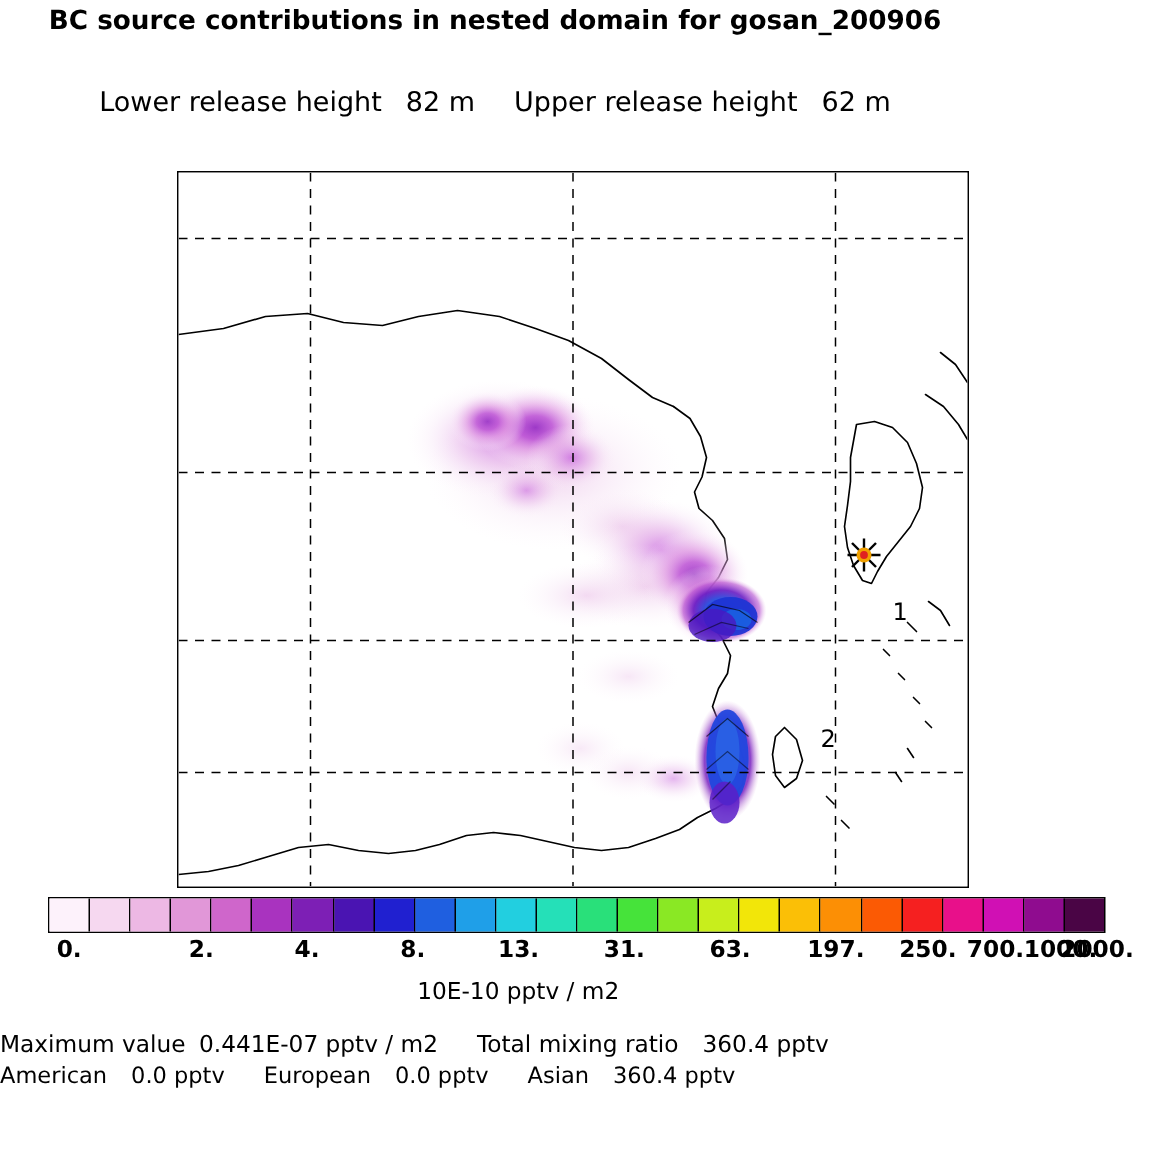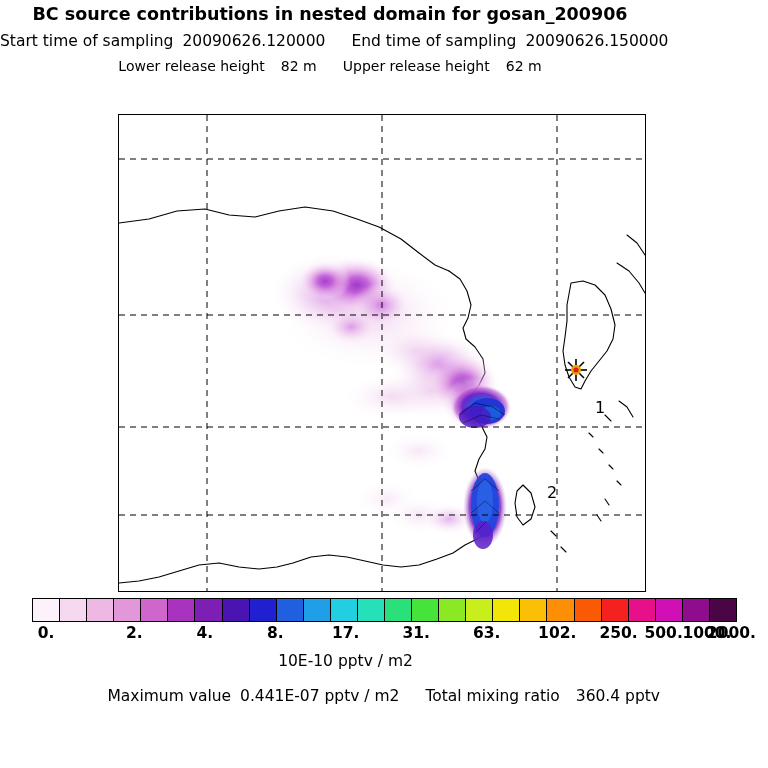--- a/index.html
+++ b/index.html
@@ -34,21 +34,21 @@
   #subline1 {
     position: absolute;
     left: 0; right: 0;
     top: 32px;
     font-size: 15.5px;
   }
   #subline2 {
     position: absolute;
     left: 0; right: 0;
     top: 58px;
-    font-size: 14px;
+    font-size: 18px;
   }
   #subline3 {
     position: absolute;
     left: 0; right: 0;
     top: 84px;
     font-size: 15.5px;
   }
   .sp-wide { display: inline-block; width: 26px; }
   .sp-med  { display: inline-block; width: 16px; }
   .sp-sm   { display: inline-block; width: 9px; }
@@ -110,37 +110,33 @@
   }
 
   
   #foot {
     position: absolute;
     left: 0; right: 0;
     top: 686px;
     font-size: 15px;
   }
   #foot .row {
-    text-align: right;
+    text-align: left;
     white-space: nowrap;
     line-height: 21px;
-    padding-left: 14px;
   }
   #foot .row1 { font-size: 15.5px; }
 </style>
 </head>
 <body>
 
 <div id="root">
 
   <div id="title" class="hdr">BC  source contributions in nested domain for gosan_200906</div>
 
-  <div id="subline1" class="hdr">
-    <span>Start time of sampling</span><span class="sp-sm"></span><span>20090626.120000</span><span class="sp-wide"></span><span>End time of sampling</span><span class="sp-sm"></span><span>20090626.150000</span>
-  </div>
 
   <div id="subline2" class="hdr">
     <span>Lower release height</span><span class="sp-med"></span><span>82 m</span><span class="sp-wide"></span><span>Upper release height</span><span class="sp-med"></span><span>62 m</span>
   </div>
 
 
   <div id="map-frame">
     <svg id="map-svg" width="526" height="476" viewBox="0 0 526 476" xmlns="http://www.w3.org/2000/svg">
       <defs>
 
@@ -303,30 +299,33 @@
       <div class="seg" style="background: rgb(232, 16, 138);"></div>
       <div class="seg" style="background: rgb(208, 16, 180);"></div>
       <div class="seg" style="background: rgb(143, 12, 143);"></div>
       <div class="seg" style="background: rgb(74, 5, 69);"></div>
     </div>
   <div id="cbar-labels">
       <span style="left: 46.1px;">0.</span>
       <span style="left: 134.225px;">2.</span>
       <span style="left: 204.725px;">4.</span>
       <span style="left: 275.225px;">8.</span>
-      <span style="left: 345.725px;">17.</span>
+      <span style="left: 345.725px;">13.</span>
       <span style="left: 416.225px;">31.</span>
       <span style="left: 486.725px; text-align: right;">63.</span>
-      <span style="left: 557.225px;">102.</span>
+      <span style="left: 557.225px;">197.</span>
       <span style="left: 618.56px;">250.</span>
-      <span style="left: 663.68px;">500.</span>
+      <span style="left: 663.68px;">700.</span>
       <span style="left: 707px;">1000.</span>
       <span style="left: 731.36px;">2000.</span>
     </div>
   <div id="cbar-unit">10E-10 pptv / m2</div>
 
   <div id="foot">
     <div class="row row1">
       <span>Maximum value</span><span class="sp-sm"></span><span>0.441E-07 pptv / m2</span><span class="sp-wide"></span><span>Total mixing ratio</span><span class="sp-med"></span><span>360.4 pptv</span>
     </div>
+    <div class="row">
+      <span>American</span><span class="sp-med"></span><span>0.0 pptv</span><span class="sp-wide"></span><span>European</span><span class="sp-med"></span><span>0.0 pptv</span><span class="sp-wide"></span><span>Asian</span><span class="sp-med"></span><span>360.4 pptv</span>
+    </div>
   </div>
 
 </div>
 
 </body></html>

